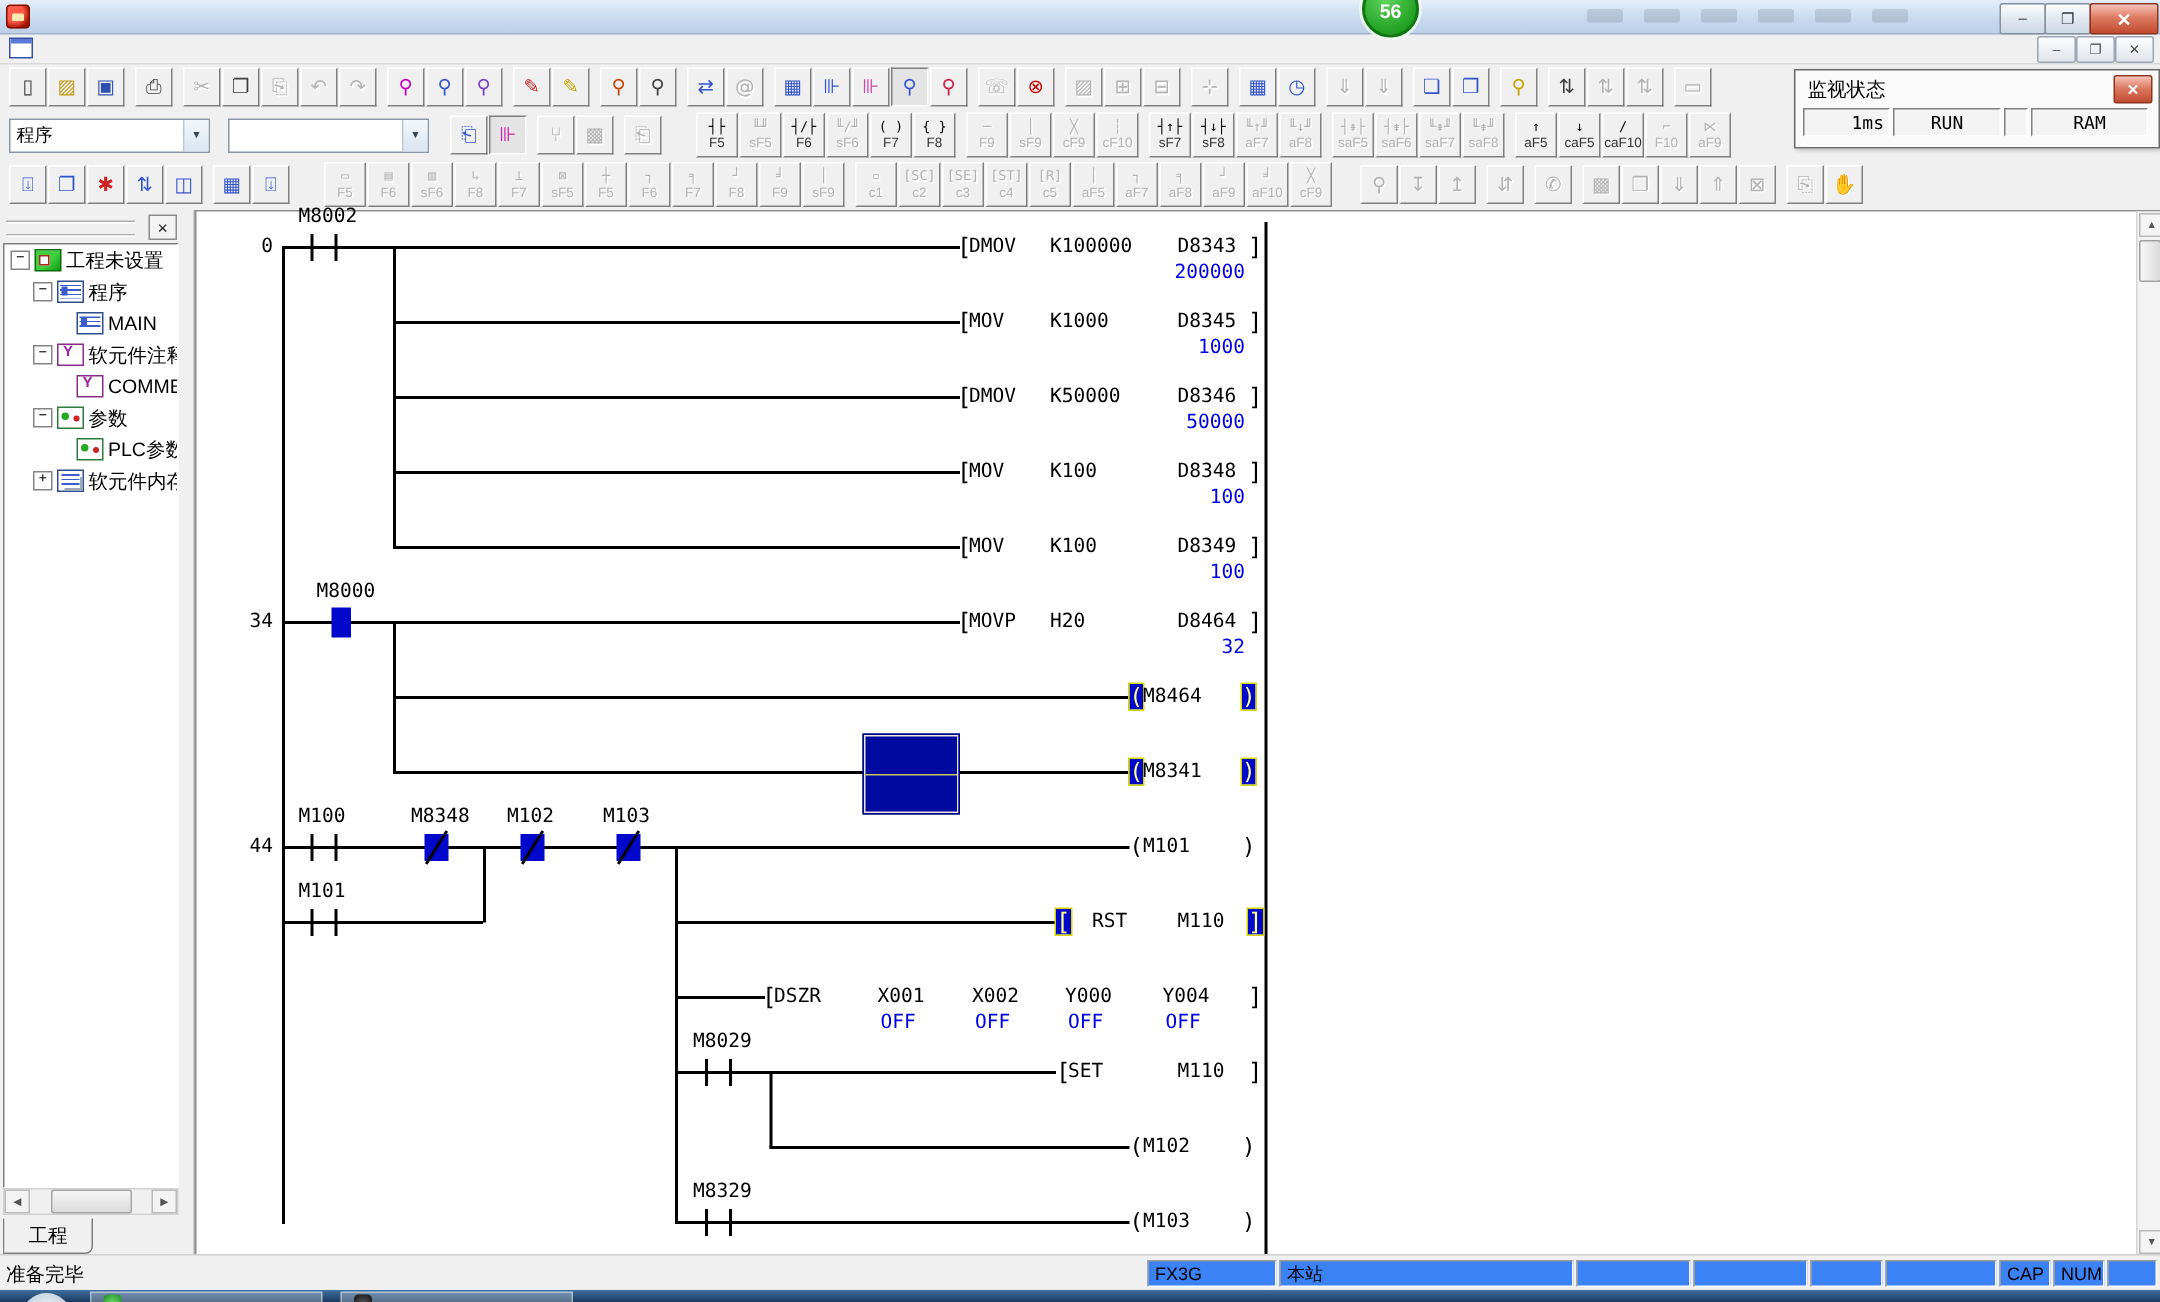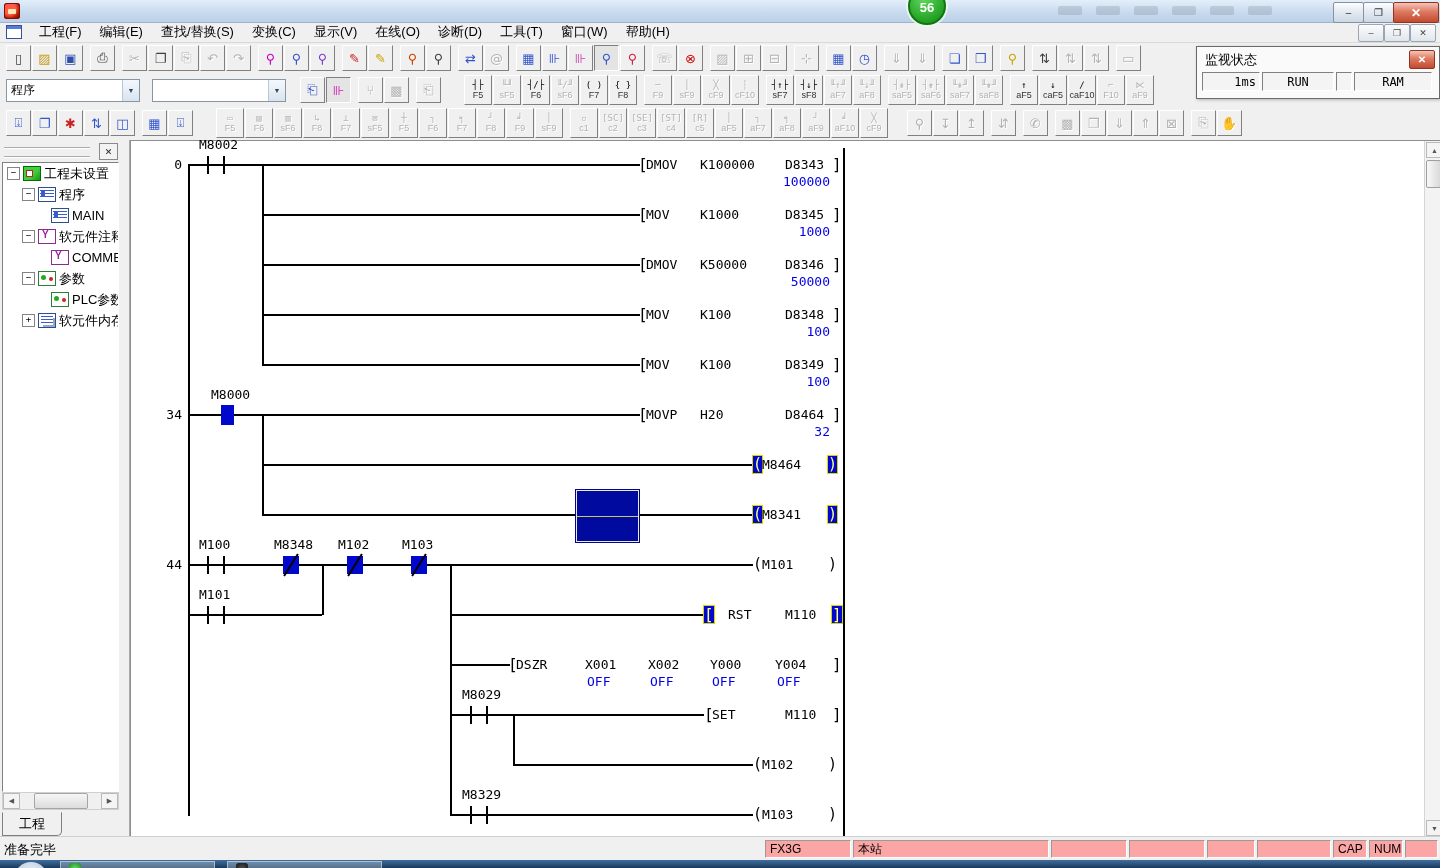--- a/index.html
+++ b/index.html
@@ -110,21 +110,21 @@
   .cbar{position:absolute;width:2px;height:18px;background:#000}
   .conton{position:absolute;width:13px;height:20px;background:#0008cc}
   .contnc{position:absolute;width:16px;height:18px;background:#0008cc}
   .ncslash{position:absolute;width:26px;height:2px;background:#000;transform:rotate(-58deg)}
   #cursor-cell{position:absolute;background:#000a9e;border:1px solid #000780;box-shadow:inset 0 0 0 1px #e8e8e8}
   #cursor-cell:after{content:"";position:absolute;left:1px;right:1px;top:50%;height:1px;background:#c8c860}
   
   #statusbar{position:absolute;left:0;top:836px;width:1440px;height:24px;background:#f0f0f0;border-top:1px solid #d0d0d0;z-index:30}
   #ready-text{position:absolute;left:4px;top:4px;font-size:13px}
   .spanel{position:absolute;top:3px;height:18px;border:1px solid;border-color:#9a9a9a #ffffff #ffffff #9a9a9a;
-    background:#fca5a5;font-size:12px;display:flex;align-items:center;padding-left:4px;box-sizing:border-box}
+    background:#3b82f6;font-size:12px;display:flex;align-items:center;padding-left:4px;box-sizing:border-box}
   #taskbar{position:absolute;left:0;top:860px;width:1440px;height:8px;
     background:linear-gradient(#3f6f9f,#1a3a5e);z-index:45}
   #orb{position:absolute;left:14px;top:2px;width:34px;height:34px;border-radius:50%;
     background:radial-gradient(circle at 50% 30%,#e8eef4,#9fb4c8)}
   .taskbtn{position:absolute;top:1px;height:7px;background:rgba(255,255,255,.28);border:1px solid rgba(255,255,255,.45);border-bottom:none}
   .taskbtn .dot{position:absolute;top:1px;width:12px;height:12px;border-radius:3px}
 </style>
 </head>
 <body>
 
@@ -137,32 +137,20 @@
   <div class="ghost" style="left:1210px"></div>
   <div class="ghost" style="left:1248px"></div>
   <div class="wbtn" style="left:1333px;width:29px">–</div>
   <div class="wbtn" style="left:1363px;width:29px">❐</div>
   <div class="wbtn" id="btn-close-app" style="left:1393px;width:44px">✕</div>
 </div>
 <div id="badge">56</div>
 
 <div id="menubar">
   <div id="mdi-icon"></div>
-  <span id="menu-items" style="display:flex">
-      <span class="mitem">工程(F)</span>
-      <span class="mitem">编辑(E)</span>
-      <span class="mitem">查找/替换(S)</span>
-      <span class="mitem">变换(C)</span>
-      <span class="mitem">显示(V)</span>
-      <span class="mitem">在线(O)</span>
-      <span class="mitem">诊断(D)</span>
-      <span class="mitem">工具(T)</span>
-      <span class="mitem">窗口(W)</span>
-      <span class="mitem">帮助(H)</span>
-    </span>
   <div class="mdi-ctl" style="right:56px">–</div>
   <div class="mdi-ctl" style="right:30px">❐</div>
   <div class="mdi-ctl" style="right:4px">✕</div>
 </div>
 
 <div class="toolbar" id="tb1">
     <span class="sep"></span>
     <div class="tbtn">
       <span style="color: rgb(64, 64, 64);">▯</span>
     </div>
@@ -719,21 +707,21 @@
     <div class="cbar" style="left: 470px; top: 706px; width: 2px; height: 18px;"></div>
     <div class="cbar" style="left: 486px; top: 706px; width: 2px; height: 18px;"></div>
     <div class="lmono" style="left: 462px; top: 787px;">M8329</div>
     <div class="cbar" style="left: 470px; top: 806px; width: 2px; height: 18px;"></div>
     <div class="cbar" style="left: 486px; top: 806px; width: 2px; height: 18px;"></div>
     <div class="bracket" style="left: 638px; top: 156px;">[</div>
     <div class="lmono" style="left: 646px; top: 157px;">DMOV</div>
     <div class="lmono" style="left: 700px; top: 157px;">K100000</div>
     <div class="lmono" style="left: 785px; top: 157px;">D8343</div>
     <div class="bracket" style="left: 832px; top: 156px;">]</div>
-    <div class="lmono lblue" style="left: 740px; top: 174px; width: 90px; text-align: right;">100000</div>
+    <div class="lmono lblue" style="left: 740px; top: 174px; width: 90px; text-align: right;">200000</div>
     <div class="bracket" style="left: 638px; top: 206px;">[</div>
     <div class="lmono" style="left: 646px; top: 207px;">MOV</div>
     <div class="lmono" style="left: 700px; top: 207px;">K1000</div>
     <div class="lmono" style="left: 785px; top: 207px;">D8345</div>
     <div class="bracket" style="left: 832px; top: 206px;">]</div>
     <div class="lmono lblue" style="left: 740px; top: 224px; width: 90px; text-align: right;">1000</div>
     <div class="bracket" style="left: 638px; top: 256px;">[</div>
     <div class="lmono" style="left: 646px; top: 257px;">DMOV</div>
     <div class="lmono" style="left: 700px; top: 257px;">K50000</div>
     <div class="lmono" style="left: 785px; top: 257px;">D8346</div>

